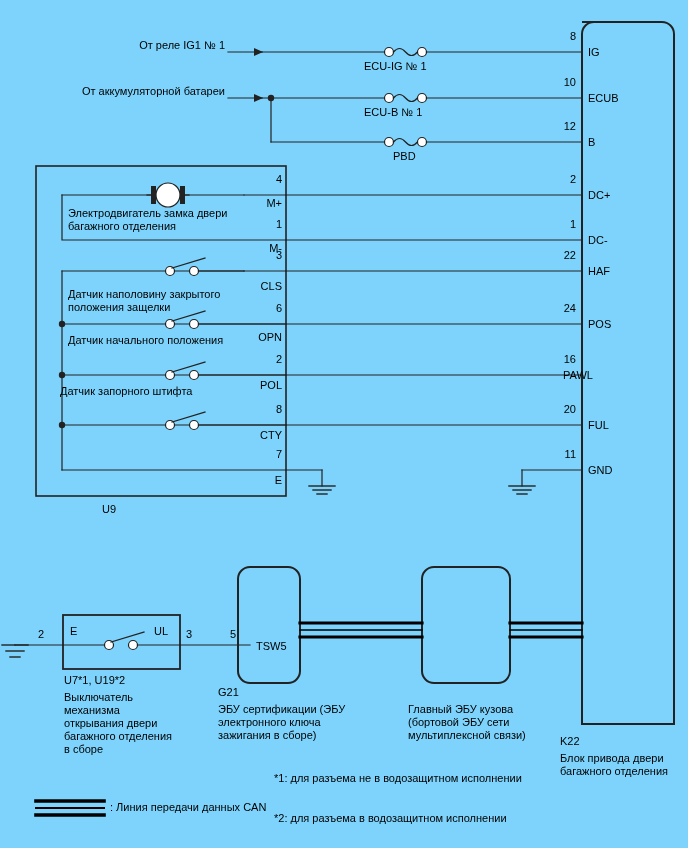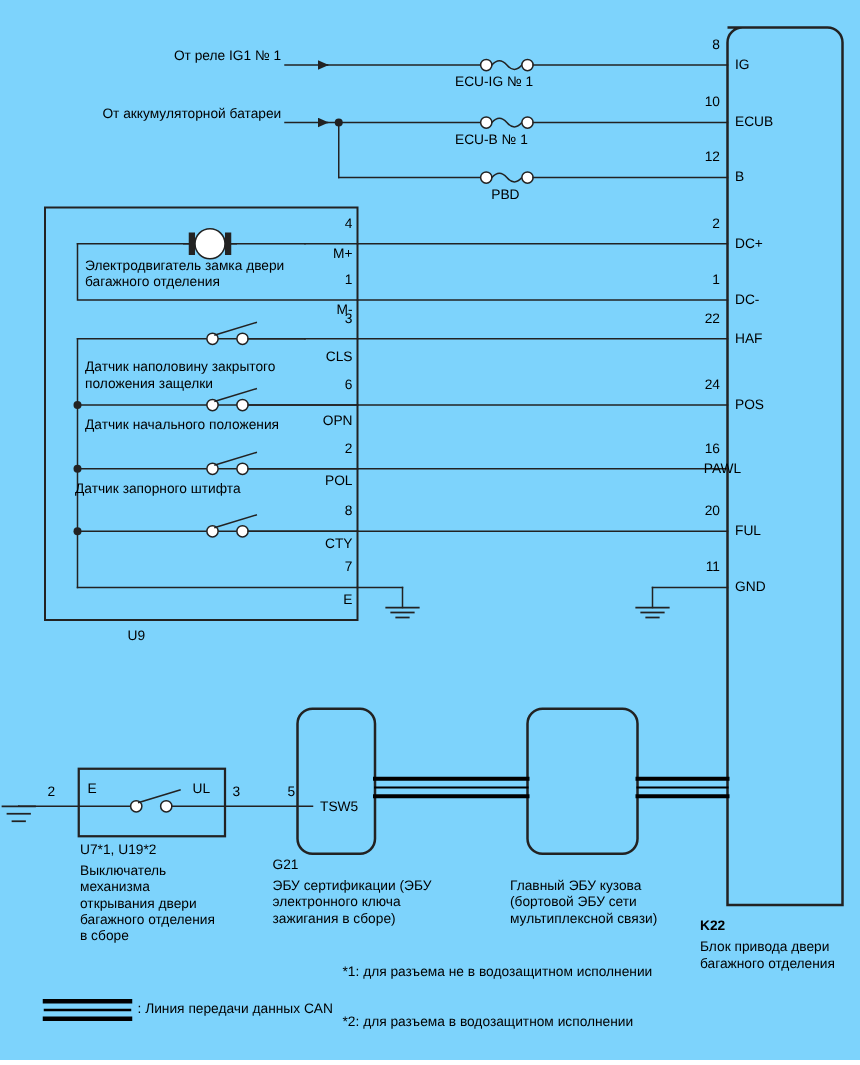--- a/index.html
+++ b/index.html
@@ -224,21 +224,21 @@
   <div class="lbl" style="left:256px;top:640px;">TSW5</div>
   <div class="lbl" style="left:218px;top:686px;">G21</div>
   <div class="lbl" style="left:408px;top:703px;">Главный ЭБУ кузова
 (бортовой ЭБУ сети
 мультиплексной связи)</div>
 
   <div class="lbl" style="left:218px;top:703px;">ЭБУ сертификации (ЭБУ
 электронного ключа
 зажигания в сборе)</div>
 
-  <div class="lbl" style="left:560px;top:735px;font-weight:bold;">K22</div>
+  <div class="lbl" style="left:560px;top:735px;">K22</div>
   <div class="lbl" style="left:560px;top:752px;">Блок привода двери
 багажного отделения</div>
 
   <div class="lbl" style="left:110px;top:801px;">: Линия передачи данных CAN</div>
   <div class="lbl" style="left:274px;top:772px;">*1: для разъема не в водозащитном исполнении</div>
   <div class="lbl" style="left:274px;top:812px;">*2: для разъема в водозащитном исполнении</div>
 
 </div>
 
 </body></html>

